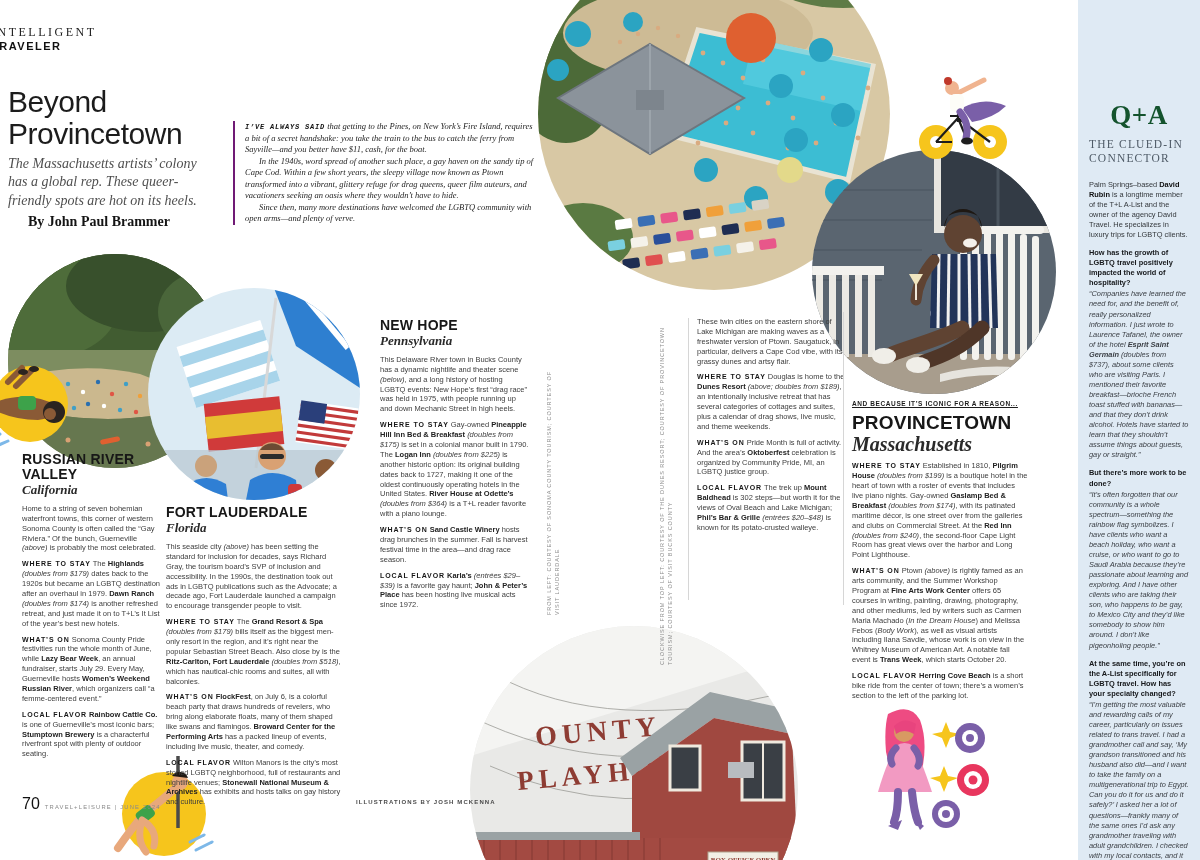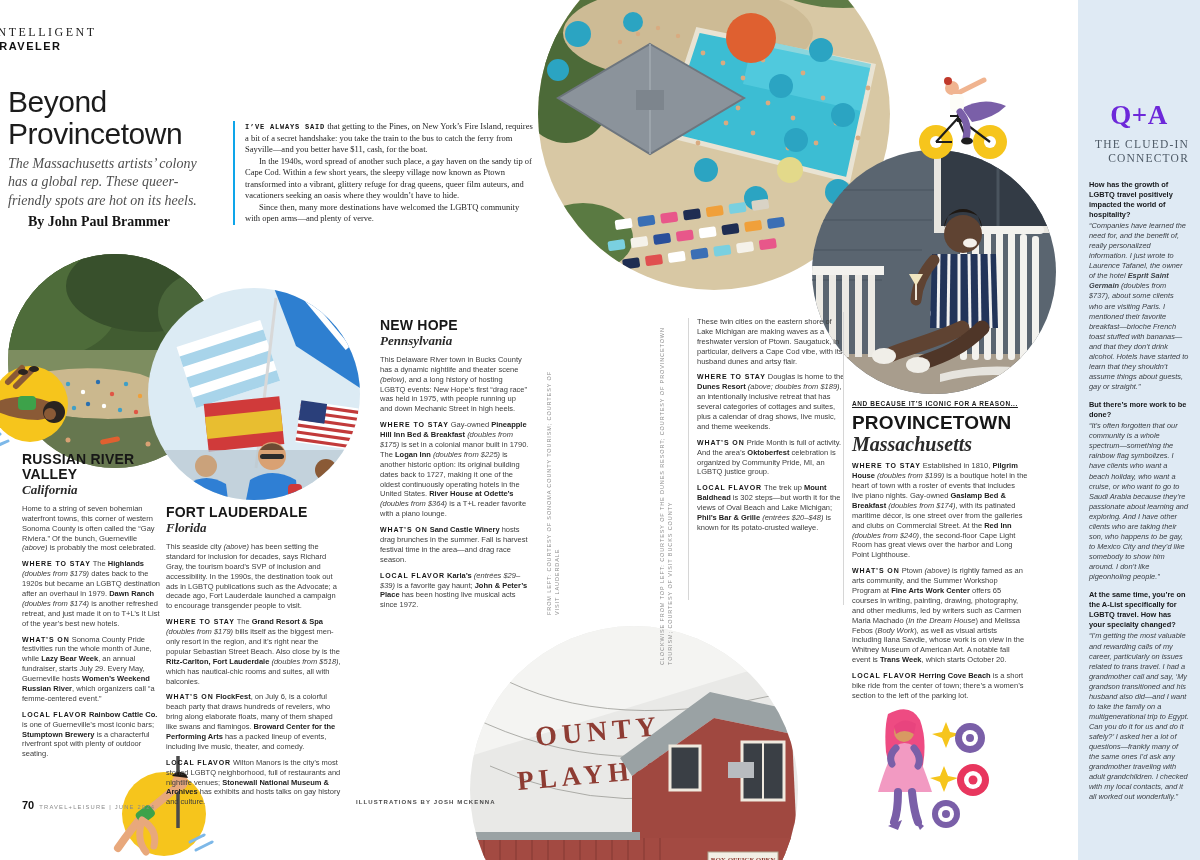--- a/index.html
+++ b/index.html
@@ -10,22 +10,22 @@
     font-family:"Liberation Sans", sans-serif; color:#3a3a3a;
   }
   
   .masthead { position:absolute; left:-9px; top:26px; line-height:1.15; }
   .masthead .m1 { font-family:"Liberation Serif", serif; font-size:12px; letter-spacing:2.5px; color:#1d1d1d; }
   .masthead .m2 { font-size:11px; font-weight:bold; letter-spacing:1.5px; color:#111; }
   .title { position:absolute; left:8px; top:86px; font-size:30px; line-height:1.08; letter-spacing:-0.5px; color:#1c1c1c; font-weight:400; white-space:pre-line; }
   .dek { position:absolute; left:8px; top:155px; width:235px; font-family:"Liberation Serif", serif; font-style:italic; font-size:14px; line-height:1.32; color:#4f4f4f; white-space:pre-line; }
   .byline { position:absolute; left:8px; top:214px; font-family:"Liberation Serif", serif; font-weight:bold; font-size:14px; color:#141414;margin-left:20px; }
   
-  .intro { position:absolute; left:233px; top:121px; width:302px; border-left:2px solid #0ea5e9; padding-left:10px;
-           font-family:"Liberation Serif", serif; font-size:8.5px; line-height:1.36; color:#1f1f1f; }
+  .intro { position:absolute; left:233px; top:121px; width:302px; border-left:2px solid #701a75; padding-left:10px;
+           font-family:"Liberation Serif", serif; font-size:8.5px; line-height:1.36; color:#1f1f1f;font-style:italic; }
   .intro p { margin:0; }
   .intro p + p { text-indent:14px; }
   .lead-in { font-family:"Liberation Mono", monospace; font-weight:bold; font-size:7px; letter-spacing:0.8px; color:#111; }
   
   .col { position:absolute; font-size:7.5px; line-height:1.32; color:#3d3d3d; }
   .sec-h { font-size:14px; line-height:1.07; font-weight:bold; color:#171717; letter-spacing:0.2px; white-space:pre-line; margin-bottom:1px; }
   .sec-h .loc { font-family:"Liberation Serif", serif; font-style:italic; font-weight:bold; font-size:13px; letter-spacing:0; color:#2a2a2a; }
   .sec-h .loc.stack { display:block; margin-top:1px; }
   .col p { margin-top:6px; }
   .col .sec-intro { margin-top:7px; }
@@ -33,30 +33,30 @@
   .kicker { font-size:6.5px; font-weight:bold; letter-spacing:0.6px; color:#1d1d1d; text-decoration:underline; margin-bottom:4px; }
   .col-pt .sec-h { font-size:19px; }
   .col-pt .sec-h .loc { font-size:20px; }
   .col b { color:#222; }
   
   .vrule { position:absolute; width:1px; background:#d6d6d6; }
   .vcredit { position:absolute; font-size:5.5px; letter-spacing:0.9px; color:#8e8e8e; text-transform:uppercase;
              transform:rotate(-90deg); transform-origin:left top; line-height:1.5; }
   
   .folio { position:absolute; left:22px; top:795px; }
-  .folio .num { font-weight:bold; font-size:11px; color:#111; }
+  .folio .num { font-weight:normal; font-size:16px; color:#111; }
   .folio .mag { font-size:5.8px; letter-spacing:1.2px; color:#8a8a8a; margin-left:5px; }
   .illo-credit { position:absolute; left:356px; top:799px; font-size:6px; font-weight:bold; letter-spacing:1.1px; color:#4a4a4a; }
   
   .photo { position:absolute; border-radius:50%; overflow:hidden; }
   .photo svg { display:block; }
   
   .sidebar { position:absolute; right:0; top:0; width:122px; height:860px; background:#dfeaf4; padding:0 11px; }
-  .qa-logo { margin-top:100px; text-align:center; font-family:"Liberation Serif", serif; font-size:27px; font-weight:bold; color:#6d28d9; letter-spacing:0.5px; }
-  .qa-title { margin-top:6px; text-align:right; font-family:"Liberation Serif", serif; font-size:11.5px; line-height:1.25; letter-spacing:1.2px; color:#4e5a66; }
+  .qa-logo { margin-top:100px; text-align:center; font-family:"Liberation Serif", serif; font-size:27px; font-weight:bold; color:#14532d; letter-spacing:0.5px; }
+  .qa-title { margin-top:6px; text-align:left; font-family:"Liberation Serif", serif; font-size:11.5px; line-height:1.25; letter-spacing:1.2px; color:#4e5a66; }
   .sidebar .body { margin-top:14px; font-size:7.4px; line-height:1.36; color:#33373b; }
   .sidebar .q { font-weight:bold; color:#16181b; margin-top:8px; }
   .sidebar .a { font-style:italic; color:#3c4046; margin-top:1px; }
   .sidebar .intro-p b { color:#111; }
   
   .illo { position:absolute; }
 </style>
 </head>
 <body>
 
@@ -471,21 +471,21 @@
 
   <div class="col" style="left:380px; top:318px; width:150px;">
     <h3 class="sec-h"><span>NEW HOPE</span><em class="loc stack">Pennsylvania</em></h3>
     <p class="sec-intro">This Delaware River town in Bucks County has a dynamic nightlife and theater scene <i>(below)</i>, and a long history of hosting LGBTQ events: New Hope’s first “drag race” was held in 1975, with people running up and down Mechanic Street in high heels.</p>
     <p class="blk"><span class="lbl">WHERE TO STAY</span><span>Gay-owned <b>Pineapple Hill Inn Bed &amp; Breakfast</b> <i>(doubles from $175)</i> is set in a colonial manor built in 1790. The <b>Logan Inn</b> <i>(doubles from $225)</i> is another historic option: its original building dates back to 1727, making it one of the oldest continuously operating hotels in the United States. <b>River House at Odette’s</b> <i>(doubles from $364)</i> is a T+L reader favorite with a piano lounge.</span></p>
     <p class="blk"><span class="lbl">WHAT’S ON</span><span><b>Sand Castle Winery</b> hosts drag brunches in the summer. Fall is harvest festival time in the area—and drag race season.</span></p>
     <p class="blk"><span class="lbl">LOCAL FLAVOR</span><span><b>Karla’s</b> <i>(entrées $29–$39)</i> is a favorite gay haunt; <b>John &amp; Peter’s Place</b> has been hosting live musical acts since 1972.</span></p>
   </div>
 
   <div class="col" style="left:697px; top:310px; width:148px;">
-    <p class="sec-intro">These twin cities on the eastern shore of Lake Michigan are making waves as a freshwater version of Ptown. Saugatuck, in particular, delivers a Cape Cod vibe, with its husband dunes and artsy flair.</p>
+    <p class="sec-intro">These twin cities on the eastern shore of Lake Michigan are making waves as a freshwater version of Ptown. Saugatuck, in particular, delivers a Cape Cod vibe, with its grassy dunes and artsy flair.</p>
     <p class="blk"><span class="lbl">WHERE TO STAY</span><span>Douglas is home to the <b>Dunes Resort</b> <i>(above; doubles from $189)</i>, an intentionally inclusive retreat that has several categories of cottages and suites, plus a calendar of drag shows, live music, and theme weekends.</span></p>
     <p class="blk"><span class="lbl">WHAT’S ON</span><span>Pride Month is full of activity. And the area’s <b>Oktoberfest</b> celebration is organized by Community Pride, MI, an LGBTQ justice group.</span></p>
     <p class="blk"><span class="lbl">LOCAL FLAVOR</span><span>The trek up <b>Mount Baldhead</b> is 302 steps—but worth it for the views of Oval Beach and Lake Michigan; <b>Phil’s Bar &amp; Grille</b> <i>(entrées $20–$48)</i> is known for its potato-crusted walleye.</span></p>
   </div>
 
   <div class="col col-pt" style="left:852px; top:400px; width:176px;">
     <div class="kicker">AND BECAUSE IT’S ICONIC FOR A REASON...</div>
     <h3 class="sec-h"><span>PROVINCETOWN</span><em class="loc stack">Massachusetts</em></h3>
     <p class="blk"><span class="lbl">WHERE TO STAY</span><span>Established in 1810, <b>Pilgrim House</b> <i>(doubles from $199)</i> is a boutique hotel in the heart of town with a roster of events that includes live piano nights. Gay-owned <b>Gaslamp Bed &amp; Breakfast</b> <i>(doubles from $174)</i>, with its patinated maritime décor, is one street over from the galleries and clubs on Commercial Street. At the <b>Red Inn</b> <i>(doubles from $240)</i>, the second-floor Cape Light Room has great views over the harbor and Long Point Lighthouse.</span></p>
     <p class="blk"><span class="lbl">WHAT’S ON</span><span>Ptown <i>(above)</i> is rightly famed as an arts community, and the Summer Workshop Program at <b>Fine Arts Work Center</b> offers 65 courses in writing, painting, drawing, photography, and other mediums, led by writers such as Carmen Maria Machado (<i>In the Dream House</i>) and Melissa Febos (<i>Body Work</i>), as well as visual artists including Ilana Savdie, whose work is on view in the Whitney Museum of American Art. A notable fall event is <b>Trans Week</b>, which starts October 20.</span></p>
@@ -500,20 +500,21 @@
   <div class="folio">
     <span class="num">70</span><span class="mag">TRAVEL+LEISURE | JUNE 2024</span>
   </div>
   <div class="illo-credit">ILLUSTRATIONS BY JOSH MCKENNA</div>
 
   <aside class="sidebar">
     <div class="qa-logo">Q+A</div>
     <div class="qa-title" style="white-space:pre-line;">THE CLUED-IN
 CONNECTOR</div>
     <div class="body">
+      <p class="intro-p">Palm Springs–based <b>David Rubin</b> is a longtime member of the T+L A-List and the owner of the agency David Travel. He specializes in luxury trips for LGBTQ clients.</p>
       <p class="q">How has the growth of LGBTQ travel positively impacted the world of hospitality?</p>
       <p class="a">“Companies have learned the need for, and the benefit of, really personalized information. I just wrote to Laurence Tafanel, the owner of the hotel <b>Esprit Saint Germain</b> (doubles from $737), about some clients who are visiting Paris. I mentioned their favorite breakfast—brioche French toast stuffed with bananas—and that they don’t drink alcohol. Hotels have started to learn that they shouldn’t assume things about guests, gay or straight.”</p>
       <p class="q">But there’s more work to be done?</p>
       <p class="a">“It’s often forgotten that our community is a whole spectrum—something the rainbow flag symbolizes. I have clients who want a beach holiday, who want a cruise, or who want to go to Saudi Arabia because they’re passionate about learning and exploring. And I have other clients who are taking their son, who happens to be gay, to Mexico City and they’d like somebody to show him around. I don’t like pigeonholing people.”</p>
       <p class="q">At the same time, you’re on the A-List specifically for LGBTQ travel. How has your specialty changed?</p>
       <p class="a">“I’m getting the most valuable and rewarding calls of my career, particularly on issues related to trans travel. I had a grandmother call and say, ‘My grandson transitioned and his husband also did—and I want to take the family on a multigenerational trip to Egypt. Can you do it for us and do it safely?’ I asked her a lot of questions—frankly many of the same ones I’d ask any grandmother traveling with adult grandchildren. I checked with my local contacts, and it all worked out wonderfully.”</p>
     </div>
   </aside>
 
 </div>

